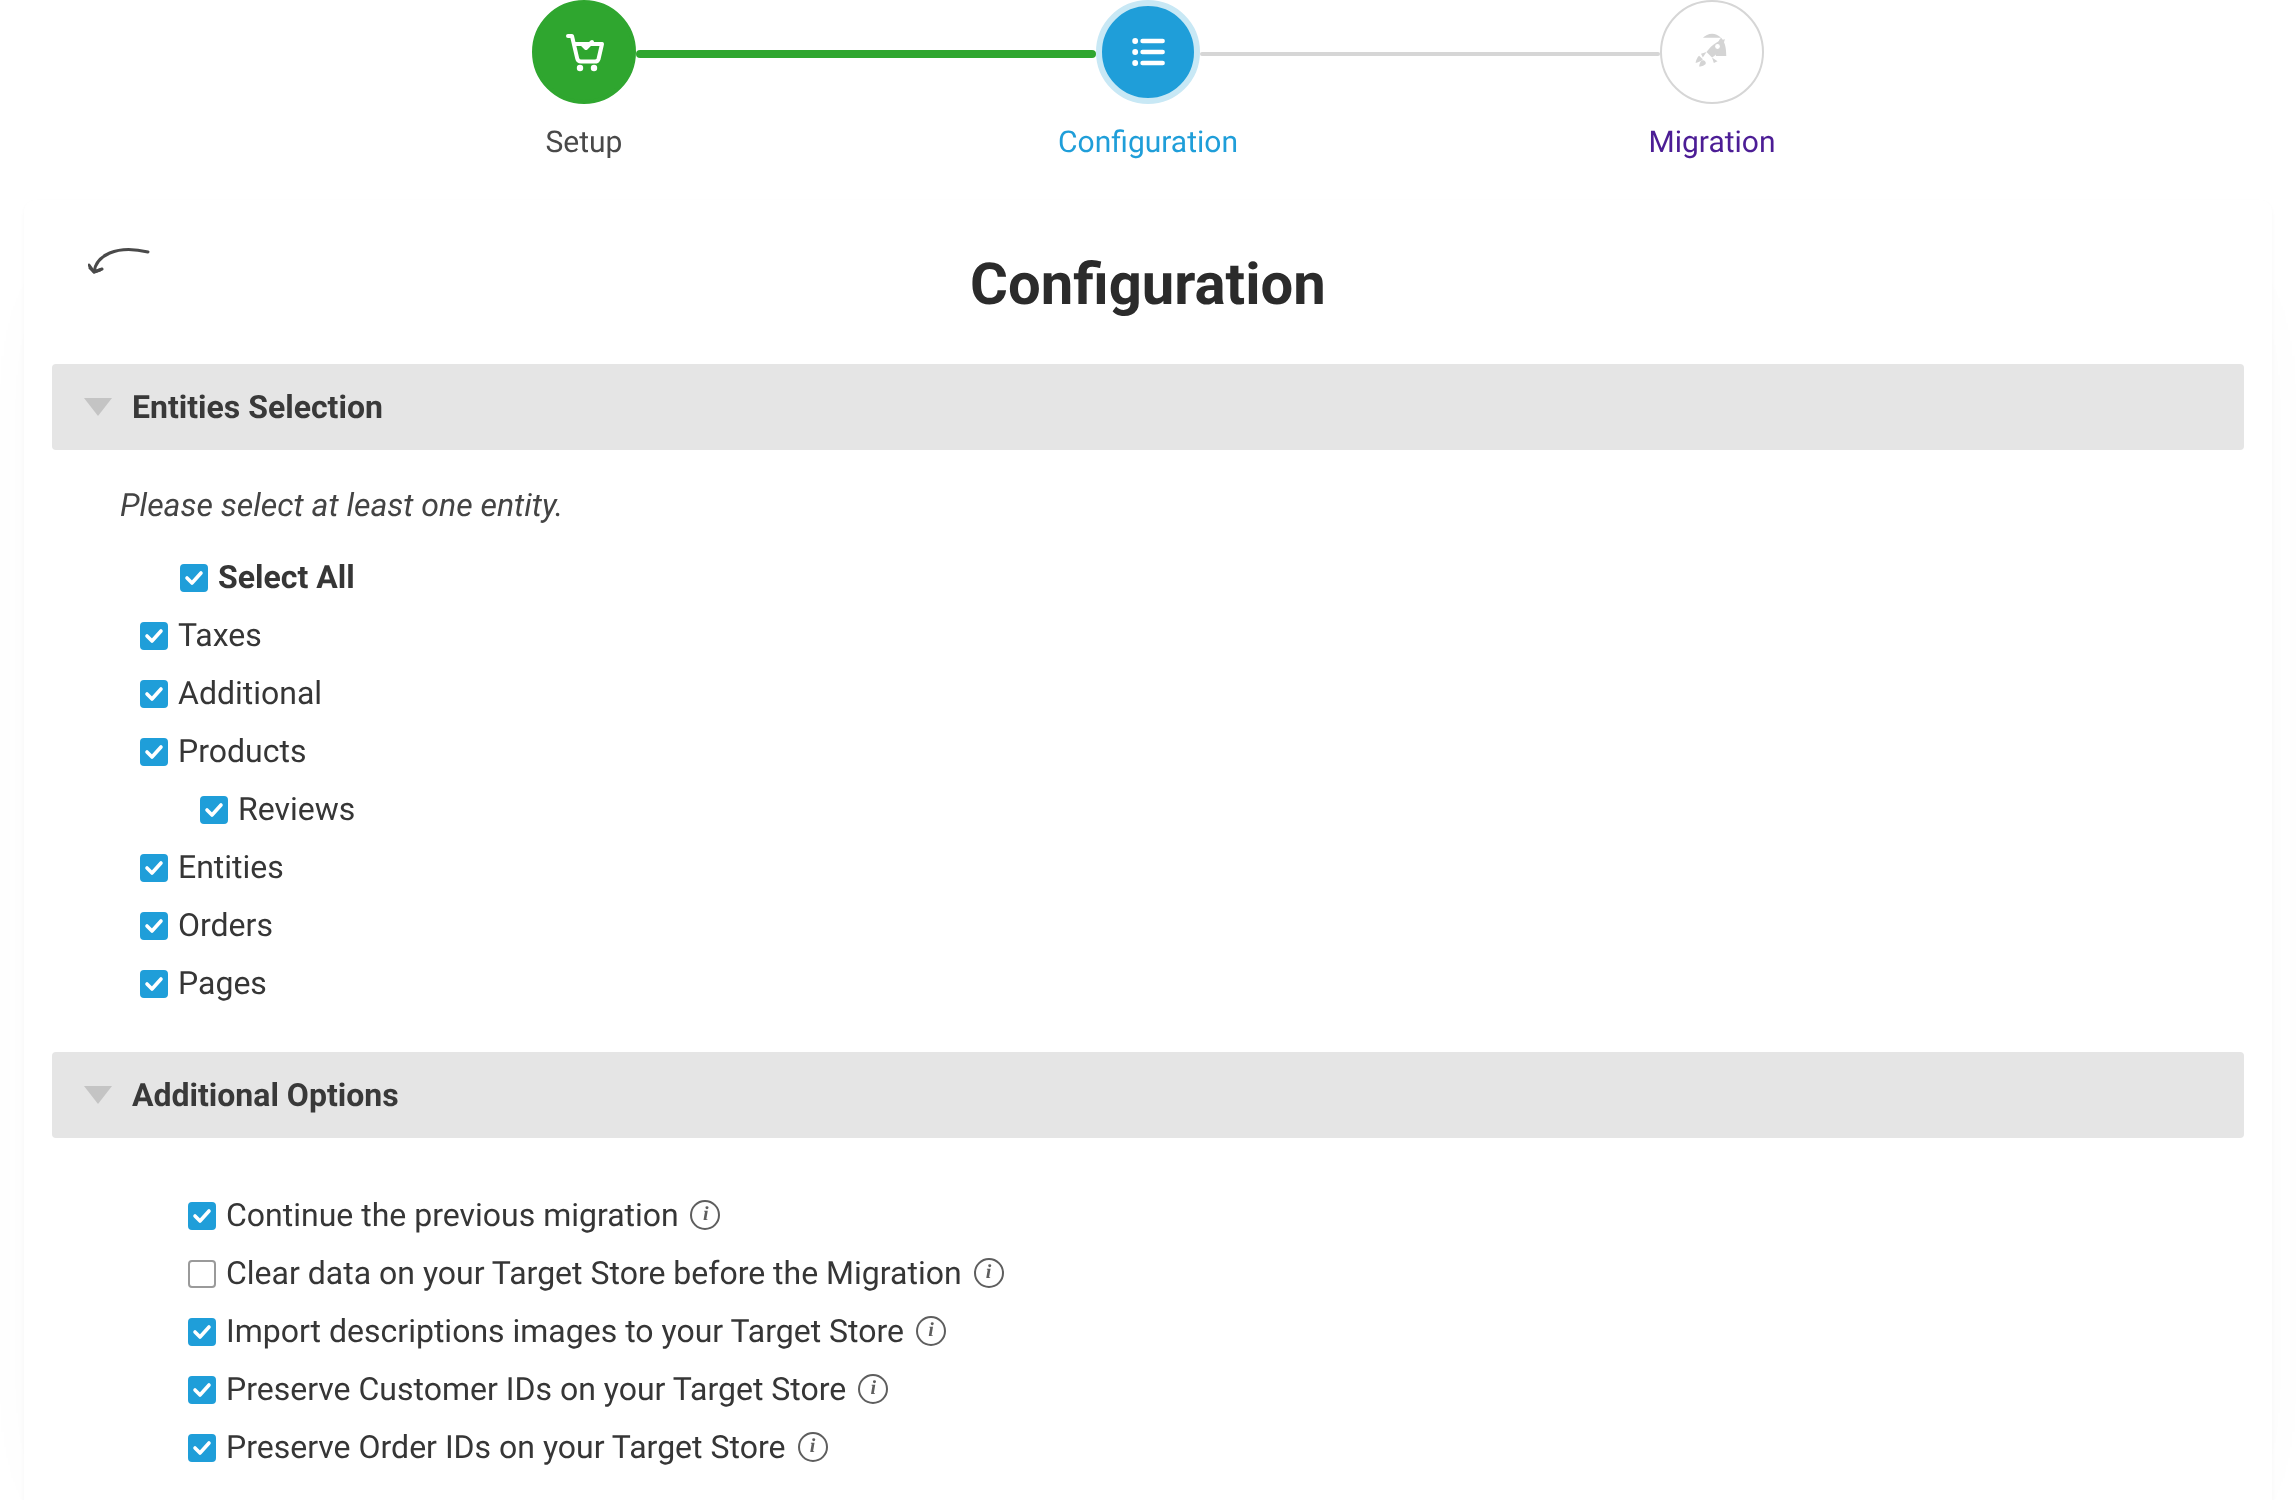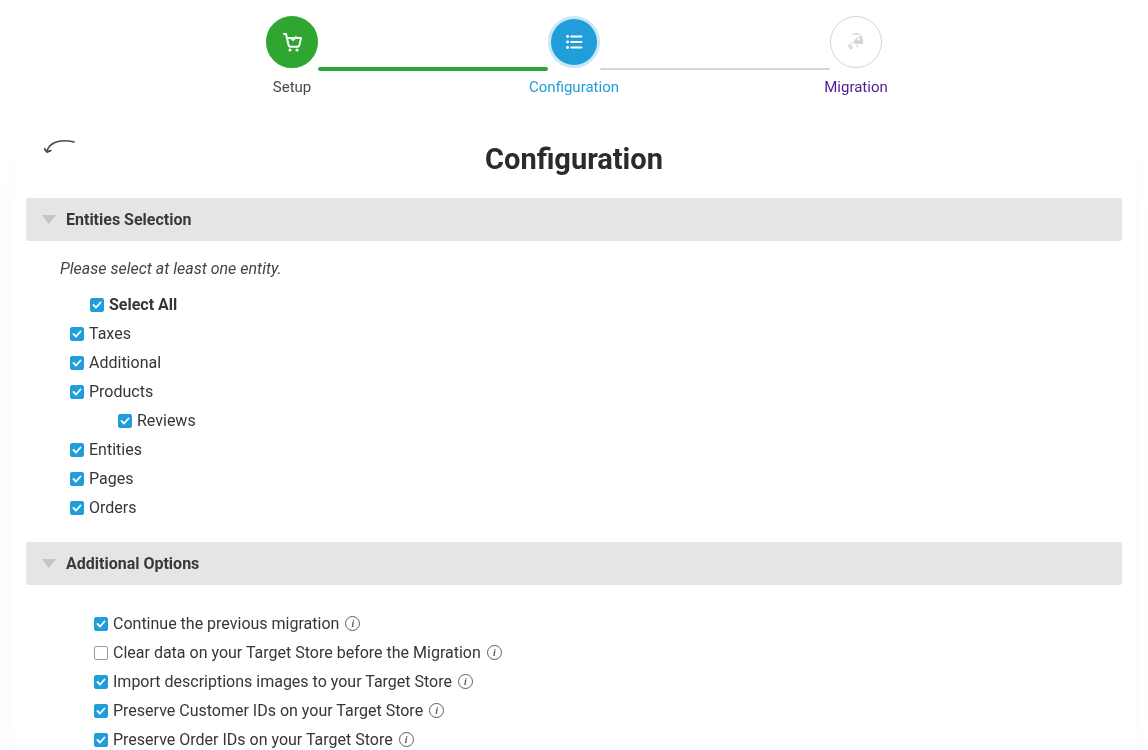--- a/index.html
+++ b/index.html
@@ -6,23 +6,23 @@
   body {
     font-family: -apple-system, BlinkMacSystemFont, "Segoe UI", Roboto, "Helvetica Neue", Arial, sans-serif;
     background: #fff;
     color: #2c2c2c;
     width: 1148px;
   }
 
   
   .stepper {
     display: flex;
-    align-items: center;
+    align-items: flex-start;
     justify-content: center;
-    padding-top: 16px;
+    padding-top: 0;
     padding-bottom: 8px;
     position: relative;
   }
   .step {
     display: flex;
     flex-direction: column;
     align-items: center;
     width: 52px;
     position: relative;
     z-index: 2;
@@ -119,21 +119,21 @@
     padding: 2px 28px 18px 56px;
   }
   .check-row {
     display: flex;
     align-items: center;
     margin: 4px 0;
     line-height: 25px;
   }
   .check-row.level-1 { margin-left: 0; padding-left: 22px; }
   .check-row.level-2 { margin-left: 2px; }
-  .check-row.level-3 { margin-left: 50px; }
+  .check-row.level-3 { margin-left: 32px; }
   .check-box {
     width: 14px; height: 14px;
     border: 1.5px solid #1f9ed9;
     background: #1f9ed9;
     border-radius: 2px;
     display: inline-flex;
     align-items: center;
     justify-content: center;
     margin-right: 5px;
     cursor: pointer;
@@ -301,29 +301,29 @@
           </svg>
         </span>
       <span class="check-label">Entities</span>
     </div>
     <div class="check-row level-2">
       <span class="check-box">
           <svg width="10" height="10" viewBox="0 0 10 10">
             <path d="M1.5 5 L4 7.5 L8.5 2.5" stroke="#fff" stroke-width="1.8" fill="none" stroke-linecap="round" stroke-linejoin="round"></path>
           </svg>
         </span>
+      <span class="check-label">Orders</span>
+    </div>
+    <div class="check-row level-2">
+      <span class="check-box">
+          <svg width="10" height="10" viewBox="0 0 10 10">
+            <path d="M1.5 5 L4 7.5 L8.5 2.5" stroke="#fff" stroke-width="1.8" fill="none" stroke-linecap="round" stroke-linejoin="round"></path>
+          </svg>
+        </span>
       <span class="check-label">Pages</span>
-    </div>
-    <div class="check-row level-2">
-      <span class="check-box">
-          <svg width="10" height="10" viewBox="0 0 10 10">
-            <path d="M1.5 5 L4 7.5 L8.5 2.5" stroke="#fff" stroke-width="1.8" fill="none" stroke-linecap="round" stroke-linejoin="round"></path>
-          </svg>
-        </span>
-      <span class="check-label">Orders</span>
     </div>
   </div>
 
   <div class="section-header">
     <div class="triangle"></div>
     <div class="title">Additional Options</div>
   </div>
 
   <div class="options-list">
     <div class="option-row">

